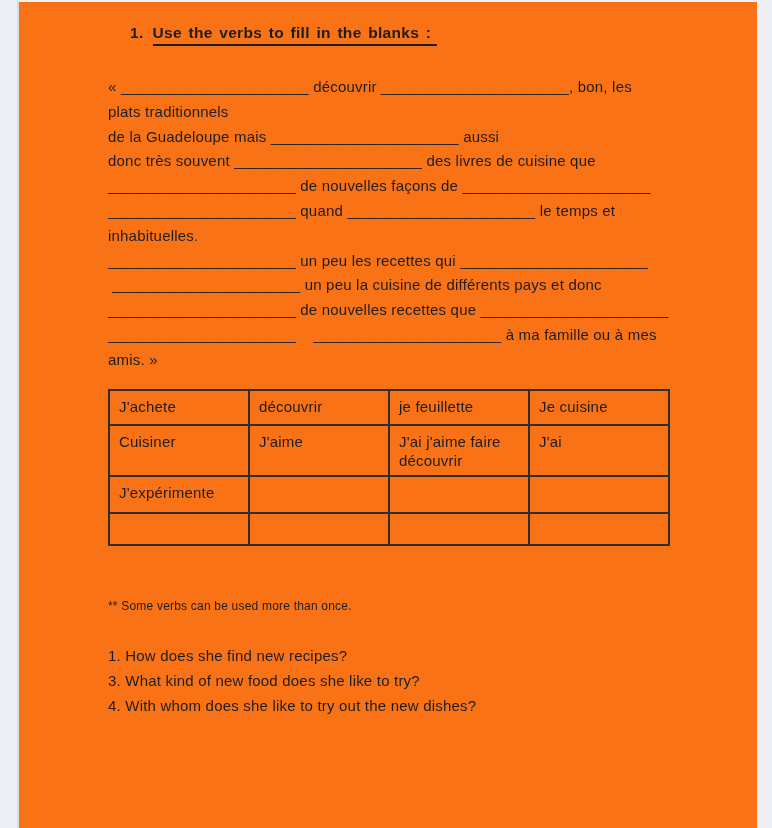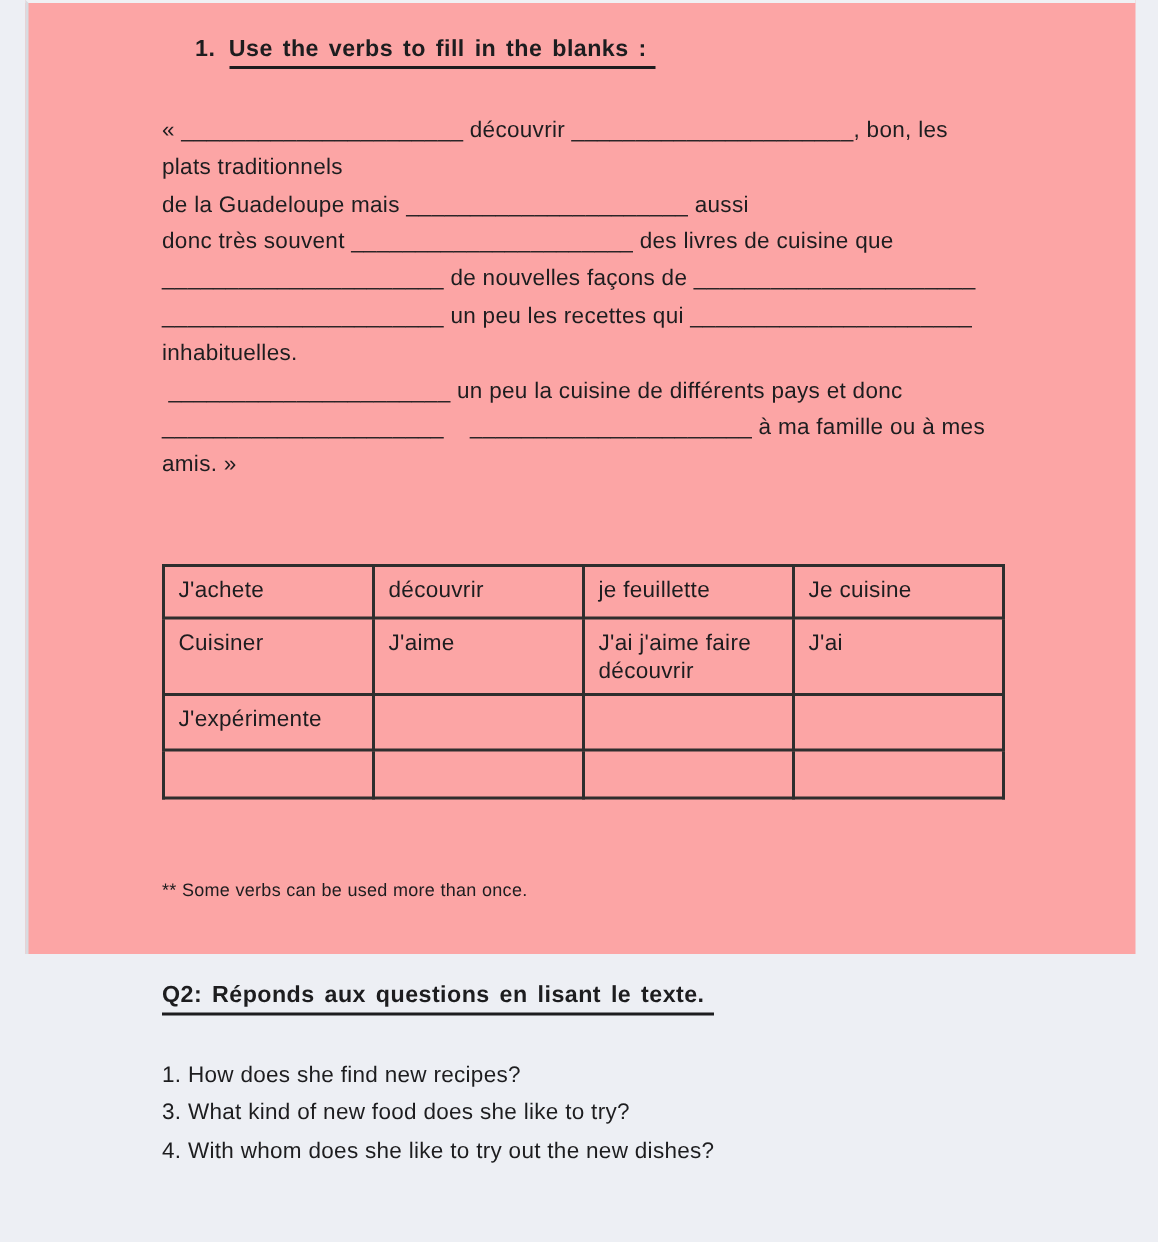--- a/index.html
+++ b/index.html
@@ -10,23 +10,23 @@
     background: #edeff4;
     overflow: hidden;
     font-family: "Liberation Sans", "DejaVu Sans", sans-serif;
     color: #1d1d1f;
   }
   .page {
     position: absolute;
     left: 17px;
     top: 0;
     width: 740px;
-    height: 636px;
+    height: 828px;
     box-sizing: border-box;
-    background: #fca5a5;
+    background: #f97316;
     border-left: 2px solid #d9dbe0;
     border-top: 2px solid #f0f1f4;
   }
   .content {
     padding-left: 89px;
     padding-right: 10px;
   }
   
   .heading1 {
     margin: 21px 0 0 22px;
@@ -47,21 +47,21 @@
   
   .passage {
     margin-top: 29px;
     font-size: 15px;
     line-height: 24.8px;
     letter-spacing: 0.2px;
   }
   .passage .line { white-space: pre; }
   
   table.verb-table {
-    margin-top: 53px;
+    margin-top: 16px;
     border-collapse: collapse;
     table-layout: fixed;
     width: 560px;
   }
   table.verb-table td {
     border: 2px solid #2e2e2e;
     vertical-align: top;
     padding: 6px 6px 0 9px;
     font-size: 15px;
     line-height: 19.5px;
@@ -108,23 +108,25 @@
     <div class="heading1">
       <span class="h-num">1.</span><span class="h-underlined">Use the verbs to fill in the blanks :</span>
     </div>
 
     <div class="passage">
       <div class="line">« ______________________ découvrir ______________________, bon, les</div>
       <div class="line">plats traditionnels</div>
       <div class="line">de la Guadeloupe mais ______________________ aussi</div>
       <div class="line">donc très souvent ______________________ des livres de cuisine que</div>
       <div class="line">______________________ de nouvelles façons de ______________________</div>
+      <div class="line">______________________ quand ______________________ le temps et</div>
+      <div class="line">inhabituelles.</div>
       <div class="line">______________________ un peu les recettes qui ______________________</div>
-      <div class="line">inhabituelles.</div>
       <div class="line"> ______________________ un peu la cuisine de différents pays et donc</div>
+      <div class="line">______________________ de nouvelles recettes que ______________________</div>
       <div class="line">______________________    ______________________ à ma famille ou à mes</div>
       <div class="line">amis. »</div>
     </div>
 
     <table class="verb-table">
       <colgroup>
         <col style="width:140px">
           <col style="width:140px">
           <col style="width:140px">
           <col style="width:140px">
@@ -152,23 +154,20 @@
           <td></td>
           <td></td>
           <td></td>
           <td></td>
         </tr>
       </tbody>
     </table>
 
     <div class="note">** Some verbs can be used more than once.</div>
 
-    <div class="heading2">
-      <span class="h-underlined">Q2: Réponds aux questions en lisant le texte.</span>
-    </div>
 
     <div class="questions">
       <div class="q-line">1. How does she find new recipes?</div>
       <div class="q-line">3. What kind of new food does she like to try?</div>
       <div class="q-line">4. With whom does she like to try out the new dishes?</div>
     </div>
 
   </div>
 </div>
 

